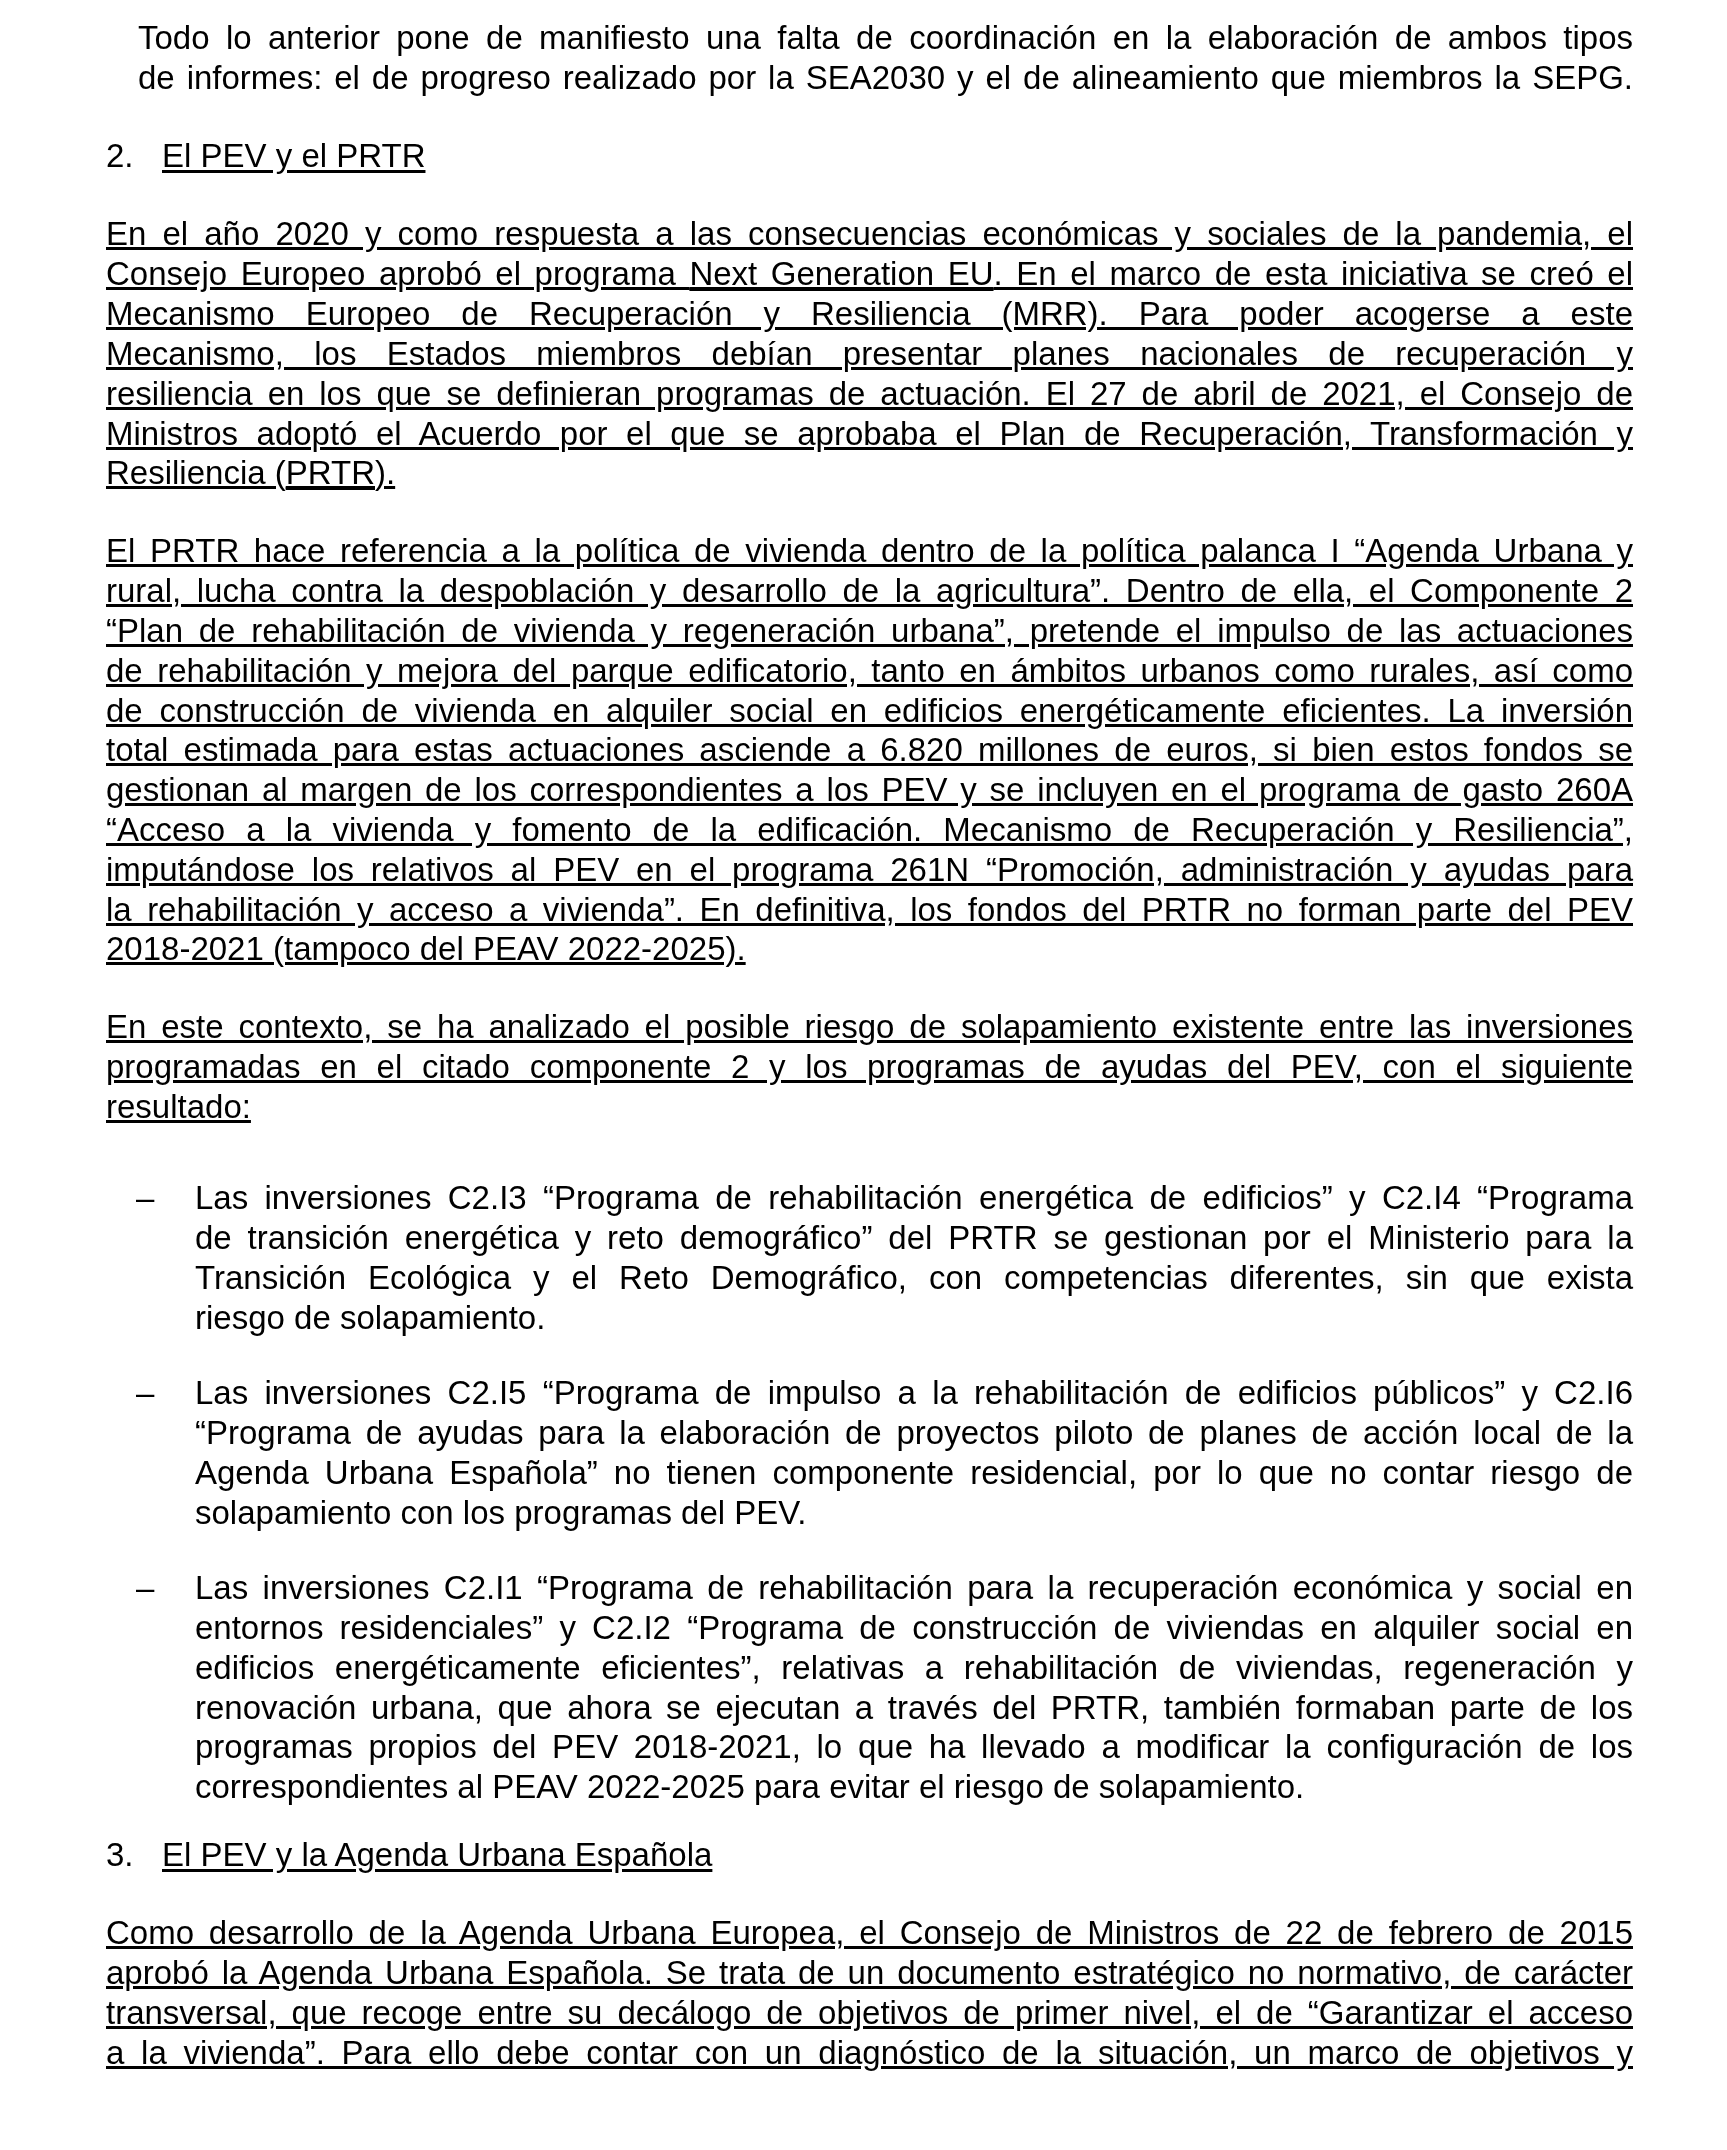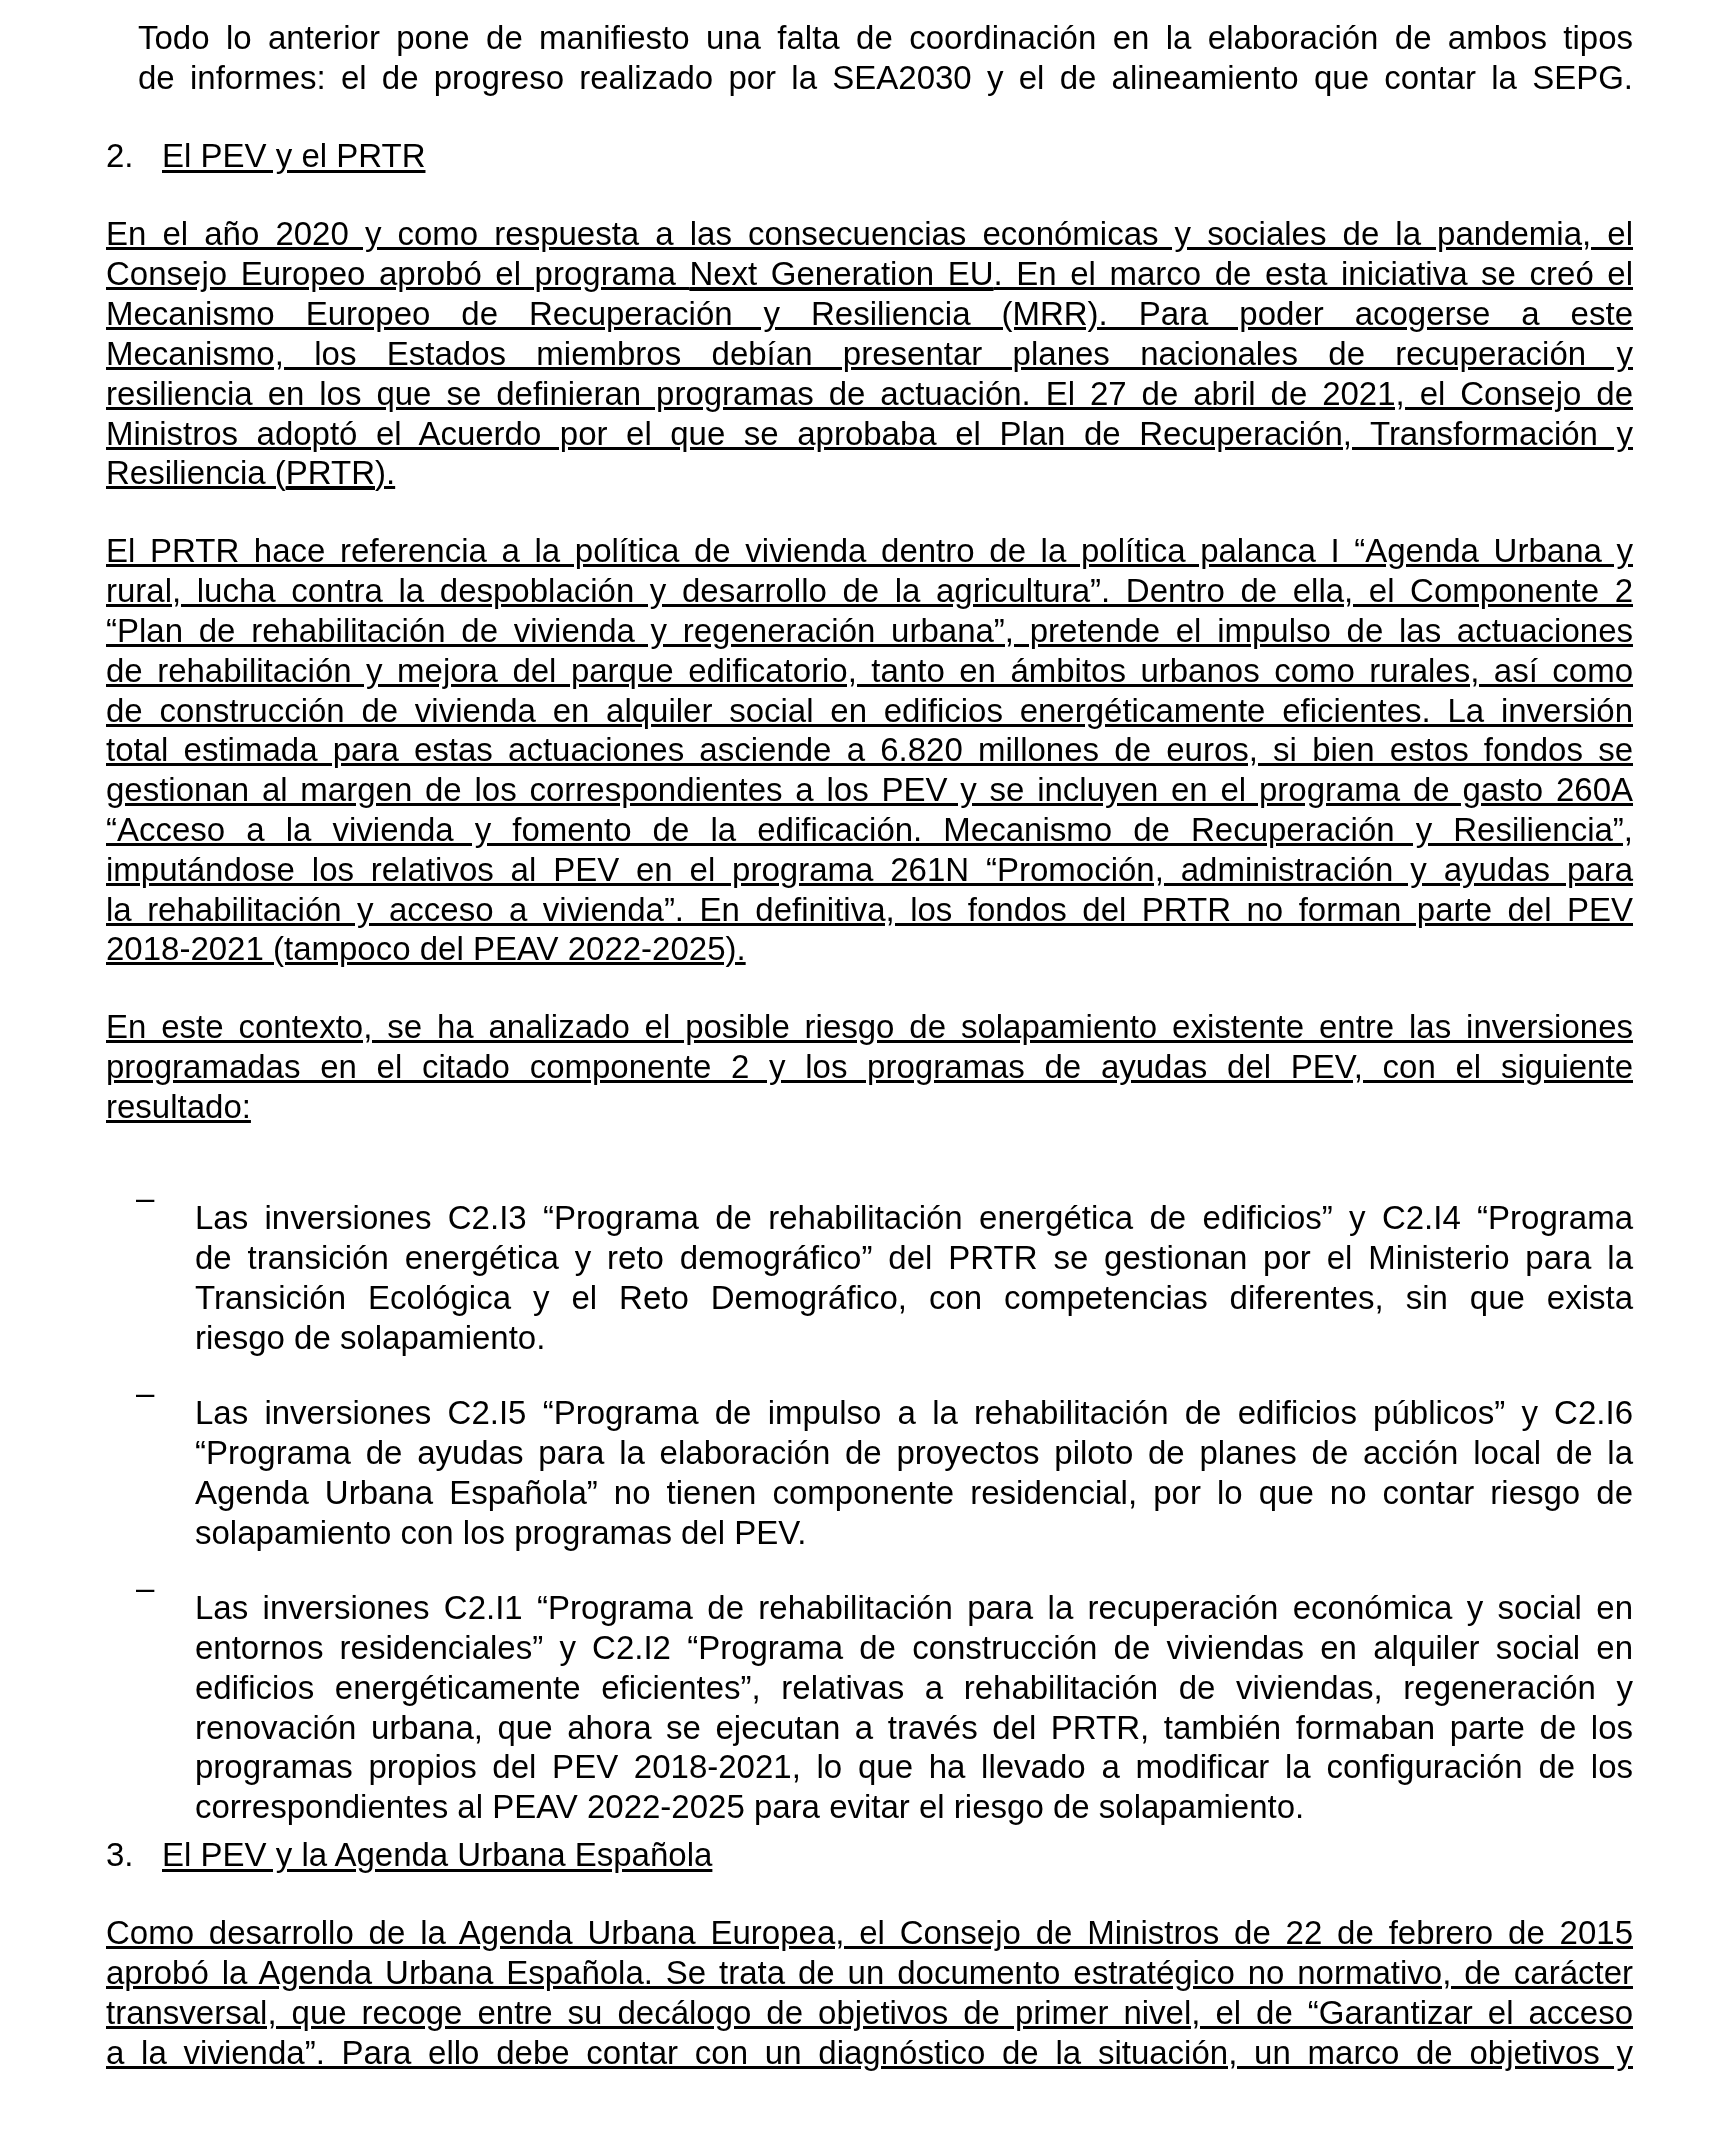--- a/index.html
+++ b/index.html
@@ -14,32 +14,32 @@
     white-space: nowrap;
     line-height: 40px;
     height: 40px;
   }
   .just {
     text-align: justify;
     text-align-last: justify;
   }
   .para1 { left: 138px; width: 1495px; }
   .body  { left: 106px; width: 1527px; text-decoration: underline; }
-  .bullet-text { left: 195px; width: 1438px; margin-top: 20px; }
+  .bullet-text { left: 195px; width: 1438px; }
   .bullet-mark { position: absolute; left: 136px; width: 24.4px; line-height: 40px; }
   .heading-num { position: absolute; left: 106px; line-height: 40px; }
   .heading-text { position: absolute; left: 162px; line-height: 40px; text-decoration: underline; text-underline-offset: 3.2px; }
   .u { text-decoration: underline; text-underline-offset: 3.2px; }
 </style>
 </head>
 <body>
 
 <div>
   <div class="line para1 just" style="top:18px">Todo lo anterior pone de manifiesto una falta de coordinación en la elaboración de ambos tipos</div>
-  <div class="line para1 just" style="top:58px">de informes: el de progreso realizado por la SEA2030 y el de alineamiento que contar la SEPG.</div>
+  <div class="line para1 just" style="top:58px">de informes: el de progreso realizado por la SEA2030 y el de alineamiento que miembros la SEPG.</div>
 </div>
 
 <div>
   <span class="heading-num" style="top:136px">2.</span>
   <span class="heading-text" style="top:136px">El PEV y el PRTR</span>
 </div>
 
 <div>
   <div class="line body just" style="top:214px">En el año 2020 y como respuesta a las consecuencias económicas y sociales de la pandemia, el</div>
   <div class="line body just" style="top:254px"><span>Consejo Europeo aprobó el programa </span><span class="u">Next Generation EU</span><span>. En el marco de esta iniciativa se creó el</span></div>

